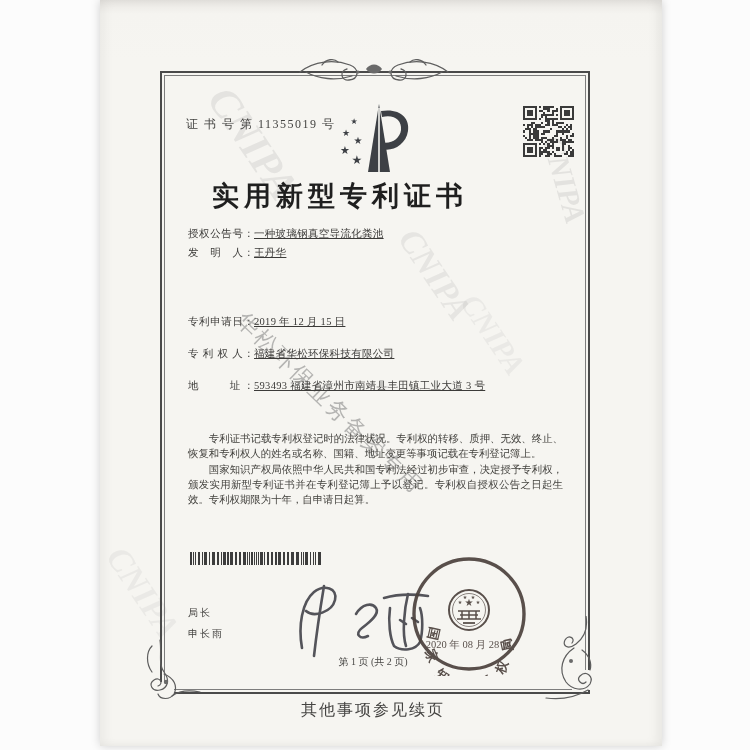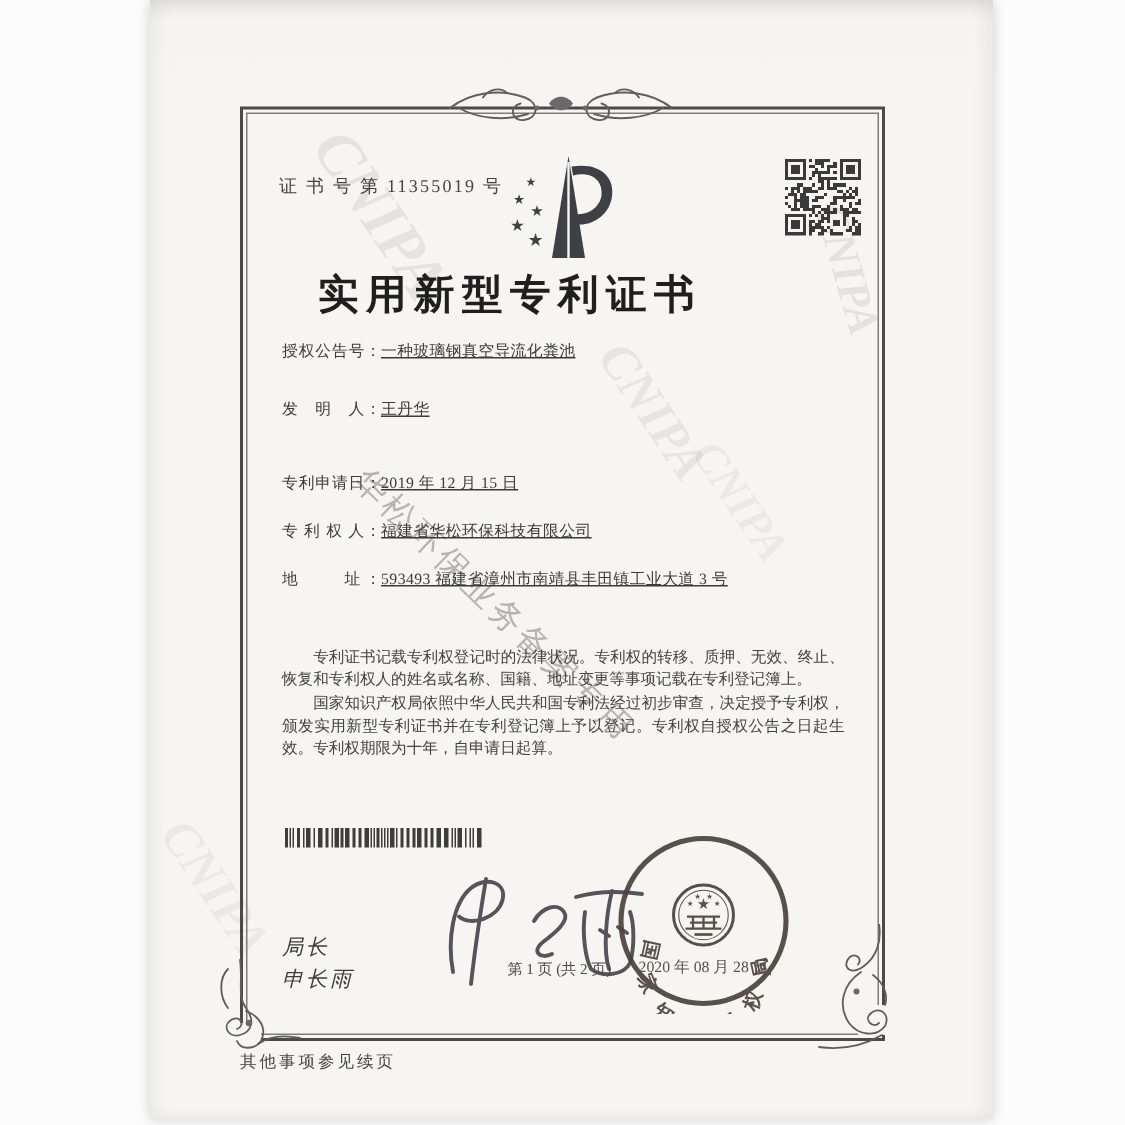--- a/index.html
+++ b/index.html
@@ -16,23 +16,23 @@
   .title{position:absolute;left:60px;top:178px;width:360px;text-align:center;
          font-size:27px;font-weight:bold;letter-spacing:5px;color:var(--c-title,#1f1f1f);}
   .row{position:absolute;left:88px;height:15px;font-size:10.5px;white-space:nowrap;}
   .lab{display:inline-block;width:66px;text-align:justify;text-align-last:justify;vertical-align:top;}
   .val{margin-left:0;letter-spacing:.3px;text-decoration:underline;}
   .row .second{position:absolute;left:192px;top:0;}
   .paras{position:absolute;left:88px;top:431px;width:375px;font-size:10.4px;line-height:15.3px;
          text-align:justify;color:#44433f;}
   .paras p{margin:0;text-indent:2em;}
   .barcode{position:absolute;left:90px;top:552px;}
-  .signer{position:absolute;left:88px;top:622px;font-size:14px;letter-spacing:2px;color:#3e3d3b;line-height:21px;font-style:italic;}
-  .pageinfo{position:absolute;left:60px;top:639px;width:426px;text-align:center;font-size:10px;color:#4a4947;}
-  .footnote{position:absolute;left:60px;top:700px;width:426px;text-align:left;font-size:11px;letter-spacing:2px;color:#454442;}
+  .signer{position:absolute;left:88px;top:602px;font-size:10px;letter-spacing:2px;color:#3e3d3b;line-height:21px;}
+  .pageinfo{position:absolute;left:60px;top:655px;width:426px;text-align:center;font-size:10px;color:#4a4947;}
+  .footnote{position:absolute;left:60px;top:700px;width:426px;text-align:center;font-size:16px;letter-spacing:2px;color:#454442;}
   .qr{position:absolute;left:423px;top:106px;}
   .logo{position:absolute;left:236px;top:102px;}
   .sig{position:absolute;left:172px;top:576px;}
   .seal{position:absolute;left:307px;top:552px;}
   .wm{position:absolute;font-style:italic;color:#8a8a8a;pointer-events:none;transform-origin:left top;white-space:nowrap;}
   .wm-cnipa{font-family:"Liberation Serif","DejaVu Serif",serif;font-weight:bold;}
   .wm-company{font-style:normal;color:#7f7f7f;letter-spacing:3px;}
   .orn{position:absolute;}
   svg text{font-family:"Liberation Serif","DejaVu Serif",serif;}
 </style>
@@ -107,21 +107,21 @@
     <svg class="qr" id="qr" width="51" height="51" viewBox="0 0 25 25" shape-rendering="crispEdges">
         <path d="M8 0h1v1h-1zM10 0h1v1h-1zM11 0h1v1h-1zM12 0h1v1h-1zM13 0h1v1h-1zM14 0h1v1h-1zM10 1h1v1h-1zM11 1h1v1h-1zM12 1h1v1h-1zM16 1h1v1h-1zM8 2h1v1h-1zM9 2h1v1h-1zM12 2h1v1h-1zM14 2h1v1h-1zM15 2h1v1h-1zM16 2h1v1h-1zM10 3h1v1h-1zM14 3h1v1h-1zM9 4h1v1h-1zM10 4h1v1h-1zM11 4h1v1h-1zM12 4h1v1h-1zM13 4h1v1h-1zM14 4h1v1h-1zM16 4h1v1h-1zM9 5h1v1h-1zM11 5h1v1h-1zM8 6h1v1h-1zM11 6h1v1h-1zM12 6h1v1h-1zM13 6h1v1h-1zM14 6h1v1h-1zM15 6h1v1h-1zM16 6h1v1h-1zM11 7h1v1h-1zM12 7h1v1h-1zM14 7h1v1h-1zM4 8h1v1h-1zM5 8h1v1h-1zM9 8h1v1h-1zM12 8h1v1h-1zM14 8h1v1h-1zM16 8h1v1h-1zM17 8h1v1h-1zM18 8h1v1h-1zM19 8h1v1h-1zM0 9h1v1h-1zM2 9h1v1h-1zM3 9h1v1h-1zM4 9h1v1h-1zM6 9h1v1h-1zM7 9h1v1h-1zM8 9h1v1h-1zM11 9h1v1h-1zM12 9h1v1h-1zM14 9h1v1h-1zM15 9h1v1h-1zM16 9h1v1h-1zM21 9h1v1h-1zM23 9h1v1h-1zM2 10h1v1h-1zM4 10h1v1h-1zM6 10h1v1h-1zM7 10h1v1h-1zM8 10h1v1h-1zM9 10h1v1h-1zM10 10h1v1h-1zM17 10h1v1h-1zM18 10h1v1h-1zM20 10h1v1h-1zM22 10h1v1h-1zM23 10h1v1h-1zM1 11h1v1h-1zM2 11h1v1h-1zM3 11h1v1h-1zM5 11h1v1h-1zM6 11h1v1h-1zM13 11h1v1h-1zM19 11h1v1h-1zM21 11h1v1h-1zM23 11h1v1h-1zM0 12h1v1h-1zM3 12h1v1h-1zM5 12h1v1h-1zM6 12h1v1h-1zM7 12h1v1h-1zM10 12h1v1h-1zM11 12h1v1h-1zM12 12h1v1h-1zM16 12h1v1h-1zM17 12h1v1h-1zM18 12h1v1h-1zM19 12h1v1h-1zM20 12h1v1h-1zM21 12h1v1h-1zM22 12h1v1h-1zM3 13h1v1h-1zM4 13h1v1h-1zM5 13h1v1h-1zM6 13h1v1h-1zM7 13h1v1h-1zM9 13h1v1h-1zM10 13h1v1h-1zM16 13h1v1h-1zM19 13h1v1h-1zM24 13h1v1h-1zM0 14h1v1h-1zM3 14h1v1h-1zM5 14h1v1h-1zM6 14h1v1h-1zM7 14h1v1h-1zM15 14h1v1h-1zM16 14h1v1h-1zM21 14h1v1h-1zM23 14h1v1h-1zM24 14h1v1h-1zM1 15h1v1h-1zM3 15h1v1h-1zM5 15h1v1h-1zM6 15h1v1h-1zM7 15h1v1h-1zM9 15h1v1h-1zM10 15h1v1h-1zM11 15h1v1h-1zM14 15h1v1h-1zM18 15h1v1h-1zM21 15h1v1h-1zM2 16h1v1h-1zM3 16h1v1h-1zM4 16h1v1h-1zM6 16h1v1h-1zM7 16h1v1h-1zM8 16h1v1h-1zM9 16h1v1h-1zM12 16h1v1h-1zM13 16h1v1h-1zM14 16h1v1h-1zM16 16h1v1h-1zM18 16h1v1h-1zM19 16h1v1h-1zM20 16h1v1h-1zM22 16h1v1h-1zM23 16h1v1h-1zM9 17h1v1h-1zM11 17h1v1h-1zM13 17h1v1h-1zM14 17h1v1h-1zM15 17h1v1h-1zM16 17h1v1h-1zM19 17h1v1h-1zM20 17h1v1h-1zM21 17h1v1h-1zM22 17h1v1h-1zM23 17h1v1h-1zM24 17h1v1h-1zM8 18h1v1h-1zM10 18h1v1h-1zM12 18h1v1h-1zM14 18h1v1h-1zM19 18h1v1h-1zM20 18h1v1h-1zM12 19h1v1h-1zM13 19h1v1h-1zM14 19h1v1h-1zM19 19h1v1h-1zM22 19h1v1h-1zM8 20h1v1h-1zM9 20h1v1h-1zM11 20h1v1h-1zM12 20h1v1h-1zM14 20h1v1h-1zM16 20h1v1h-1zM17 20h1v1h-1zM19 20h1v1h-1zM22 20h1v1h-1zM23 20h1v1h-1zM8 21h1v1h-1zM10 21h1v1h-1zM11 21h1v1h-1zM16 21h1v1h-1zM17 21h1v1h-1zM19 21h1v1h-1zM22 21h1v1h-1zM24 21h1v1h-1zM8 22h1v1h-1zM9 22h1v1h-1zM10 22h1v1h-1zM11 22h1v1h-1zM12 22h1v1h-1zM14 22h1v1h-1zM21 22h1v1h-1zM23 22h1v1h-1zM24 22h1v1h-1zM8 23h1v1h-1zM9 23h1v1h-1zM12 23h1v1h-1zM13 23h1v1h-1zM15 23h1v1h-1zM20 23h1v1h-1zM21 23h1v1h-1zM23 23h1v1h-1zM24 23h1v1h-1zM8 24h1v1h-1zM11 24h1v1h-1zM12 24h1v1h-1zM15 24h1v1h-1zM16 24h1v1h-1zM17 24h1v1h-1zM18 24h1v1h-1zM22 24h1v1h-1zM23 24h1v1h-1zM24 24h1v1h-1z" fill="#3a3a3a" fill-rule="evenodd"></path>
         <path d="M0 0h7v7h-7z M1 1h5v5h-5z M2 2h3v3h-3zM18 0h7v7h-7z M19 1h5v5h-5z M20 2h3v3h-3zM0 18h7v7h-7z M1 19h5v5h-5z M2 20h3v3h-3z" fill="#3a3a3a" fill-rule="evenodd"></path>
       </svg>
 
     <div class="title">实用新型专利证书</div>
 
     <div class="row" style="top:227px;">
       <span class="lab">授权公告号：</span><span class="val">一种玻璃钢真空导流化粪池</span>
     </div>
-    <div class="row" style="top:266px;">
+    <div class="row" style="top:246px;">
       <span class="lab">发　明　人：</span><span class="val">王丹华</span>
     </div>
     <div class="row" style="top:315px;">
       <span class="lab">专利申请日：</span><span class="val">2019 年 12 月 15 日</span>
     </div>
     <div class="row" style="top:347px;">
       <span class="lab">专 利 权 人：</span><span class="val">福建省华松环保科技有限公司</span>
     </div>
     <div class="row" style="top:379px;">
       <span class="lab">地　　址：</span><span class="val">593493 福建省漳州市南靖县丰田镇工业大道 3 号</span>

